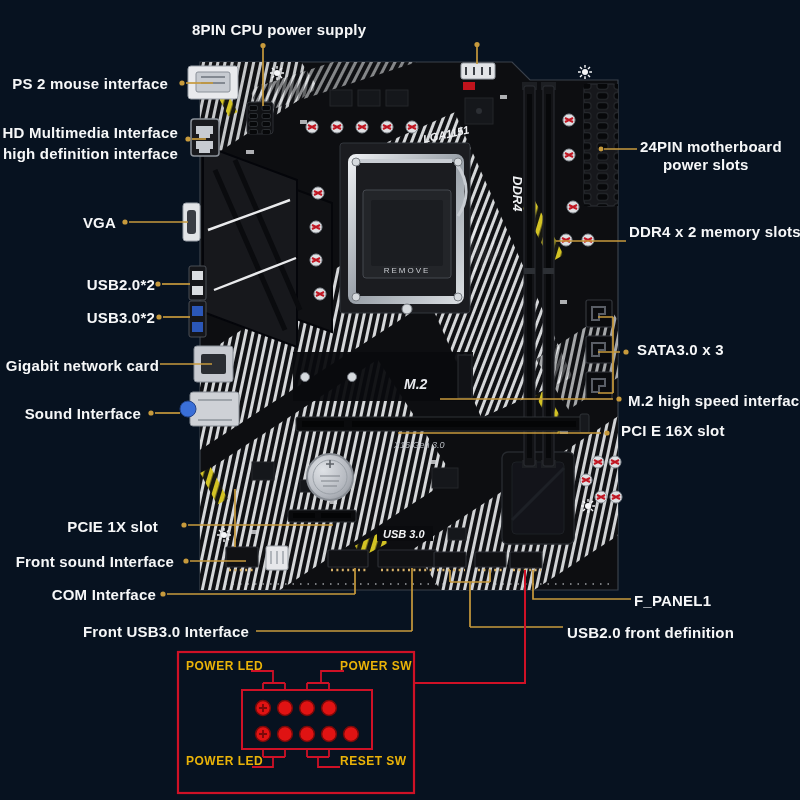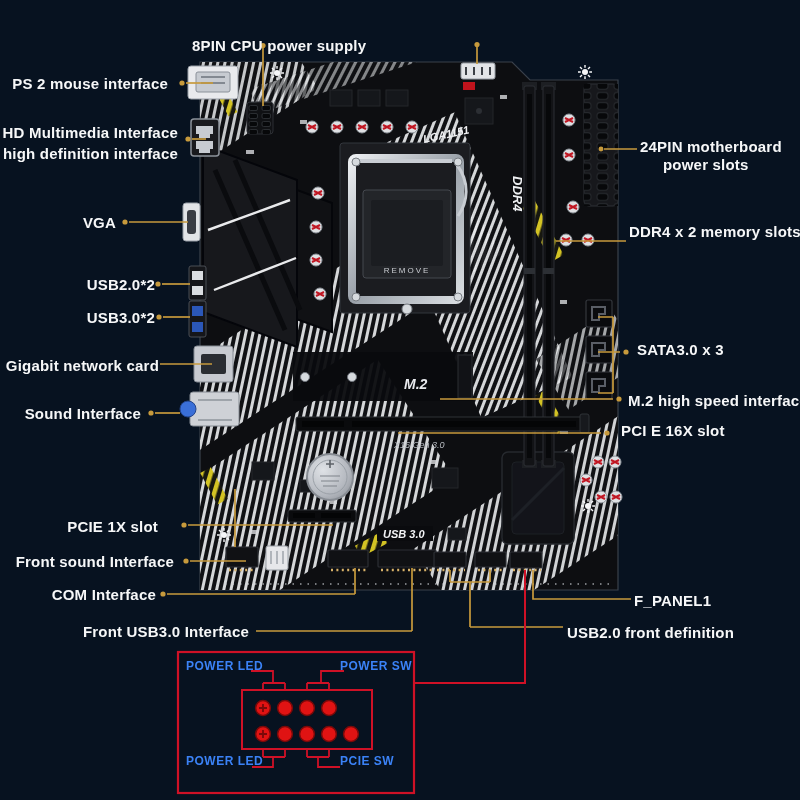--- a/index.html
+++ b/index.html
@@ -2,21 +2,21 @@
 <html><head>
 <meta charset="utf-8">
 <style>
   html,body{margin:0;padding:0;background:#071220;}
   .stage{position:relative;width:800px;height:800px;background:#071220;overflow:hidden;
          font-family:"Liberation Sans",sans-serif;}
   .stage svg{position:absolute;left:0;top:0;}
   .lbl{position:absolute;font-weight:700;font-size:15px;line-height:19px;color:#f6f7f8;
        white-space:nowrap;letter-spacing:.2px;}
   .lbl.ra{text-align:right;}
-  .glbl{position:absolute;font-weight:700;font-size:12px;line-height:14px;color:#3b82f6;
+  .glbl{position:absolute;font-weight:700;font-size:12px;line-height:14px;color:#eab308;
         white-space:nowrap;letter-spacing:.5px;}
 </style>
 </head>
 <body>
 
 <div class="stage">
 
 <svg width="800" height="800" viewBox="0 0 800 800">
   <defs>
     <pattern id="hatch" width="7" height="7" patternUnits="userSpaceOnUse" patternTransform="rotate(45)">
@@ -351,21 +351,21 @@
       <circle cx="263" cy="734" r="7.4"></circle>
           <circle cx="285" cy="734" r="7.4"></circle>
       <circle cx="307" cy="734" r="7.4"></circle>
           <circle cx="329" cy="734" r="7.4"></circle>
       <circle cx="351" cy="734" r="7.4"></circle>
     </g>
     <path d="M259 708 H267 M263 704 V712 M259 734 H267 M263 730 V738" stroke="#7a0909" stroke-width="1.8"></path>
   </g>
 </svg>
 
-<div class="lbl" style="left:192px;top:36px">8PIN CPU power supply</div>
+<div class="lbl" style="left:192px;top:20px">8PIN CPU power supply</div>
 
 <div class="lbl ra" style="right:632px;top:74px">PS 2 mouse interface</div>
 <div class="lbl ra" style="right:622px;top:123px">HD Multimedia Interface</div>
 <div class="lbl ra" style="right:622px;top:144px">high definition interface</div>
 <div class="lbl ra" style="right:684px;top:213px">VGA</div>
 <div class="lbl ra" style="right:645px;top:275px">USB2.0*2</div>
 <div class="lbl ra" style="right:645px;top:308px">USB3.0*2</div>
 <div class="lbl ra" style="right:641px;top:356px">Gigabit network card</div>
 <div class="lbl ra" style="right:659px;top:404px">Sound Interface</div>
 <div class="lbl ra" style="right:642px;top:517px">PCIE 1X slot</div>
@@ -378,15 +378,15 @@
 <div class="lbl" style="left:629px;top:222px">DDR4 x 2 memory slots</div>
 <div class="lbl" style="left:637px;top:340px">SATA3.0 x 3</div>
 <div class="lbl" style="left:628px;top:391px">M.2 high speed interface</div>
 <div class="lbl" style="left:621px;top:421px">PCI E 16X slot</div>
 <div class="lbl" style="left:634px;top:591px">F_PANEL1</div>
 <div class="lbl" style="left:567px;top:623px">USB2.0 front definition</div>
 
 <div class="glbl" style="left:186px;top:659px">POWER LED</div>
 <div class="glbl" style="left:340px;top:659px">POWER SW</div>
 <div class="glbl" style="left:186px;top:754px">POWER LED</div>
-<div class="glbl" style="left:340px;top:754px">PCIE SW</div>
+<div class="glbl" style="left:340px;top:754px">RESET SW</div>
 
 </div>
 
 </body></html>

